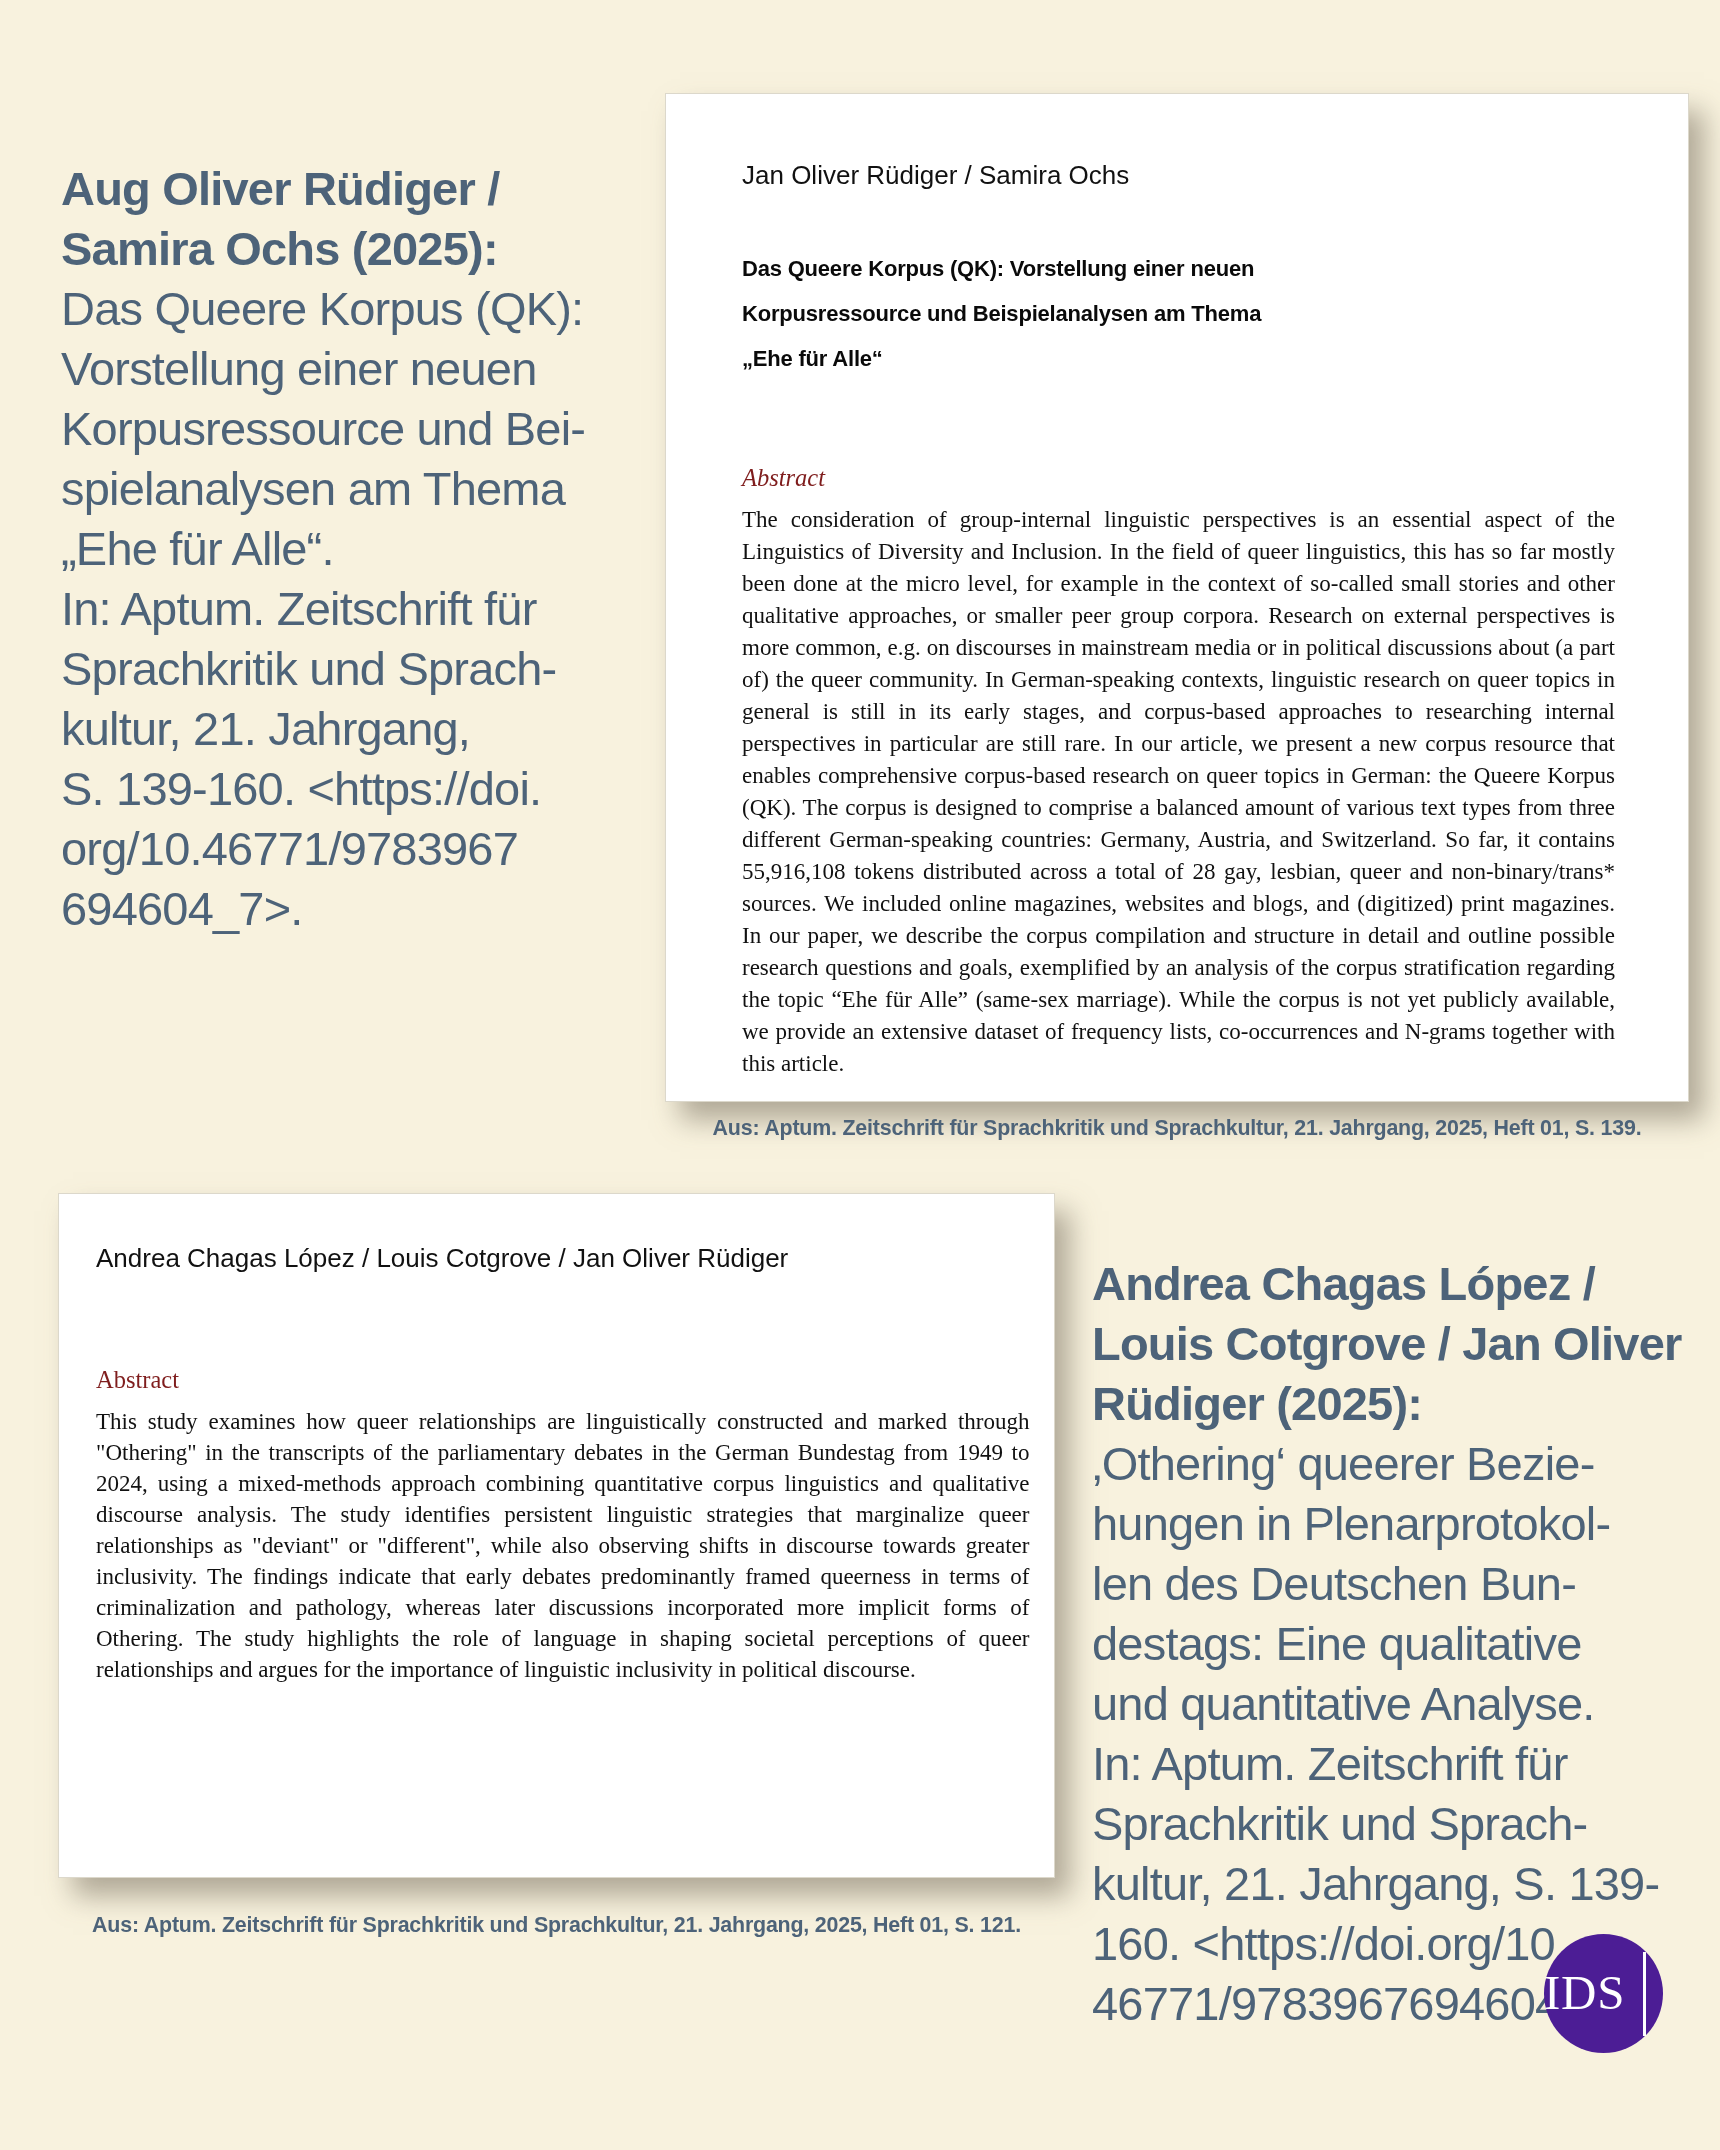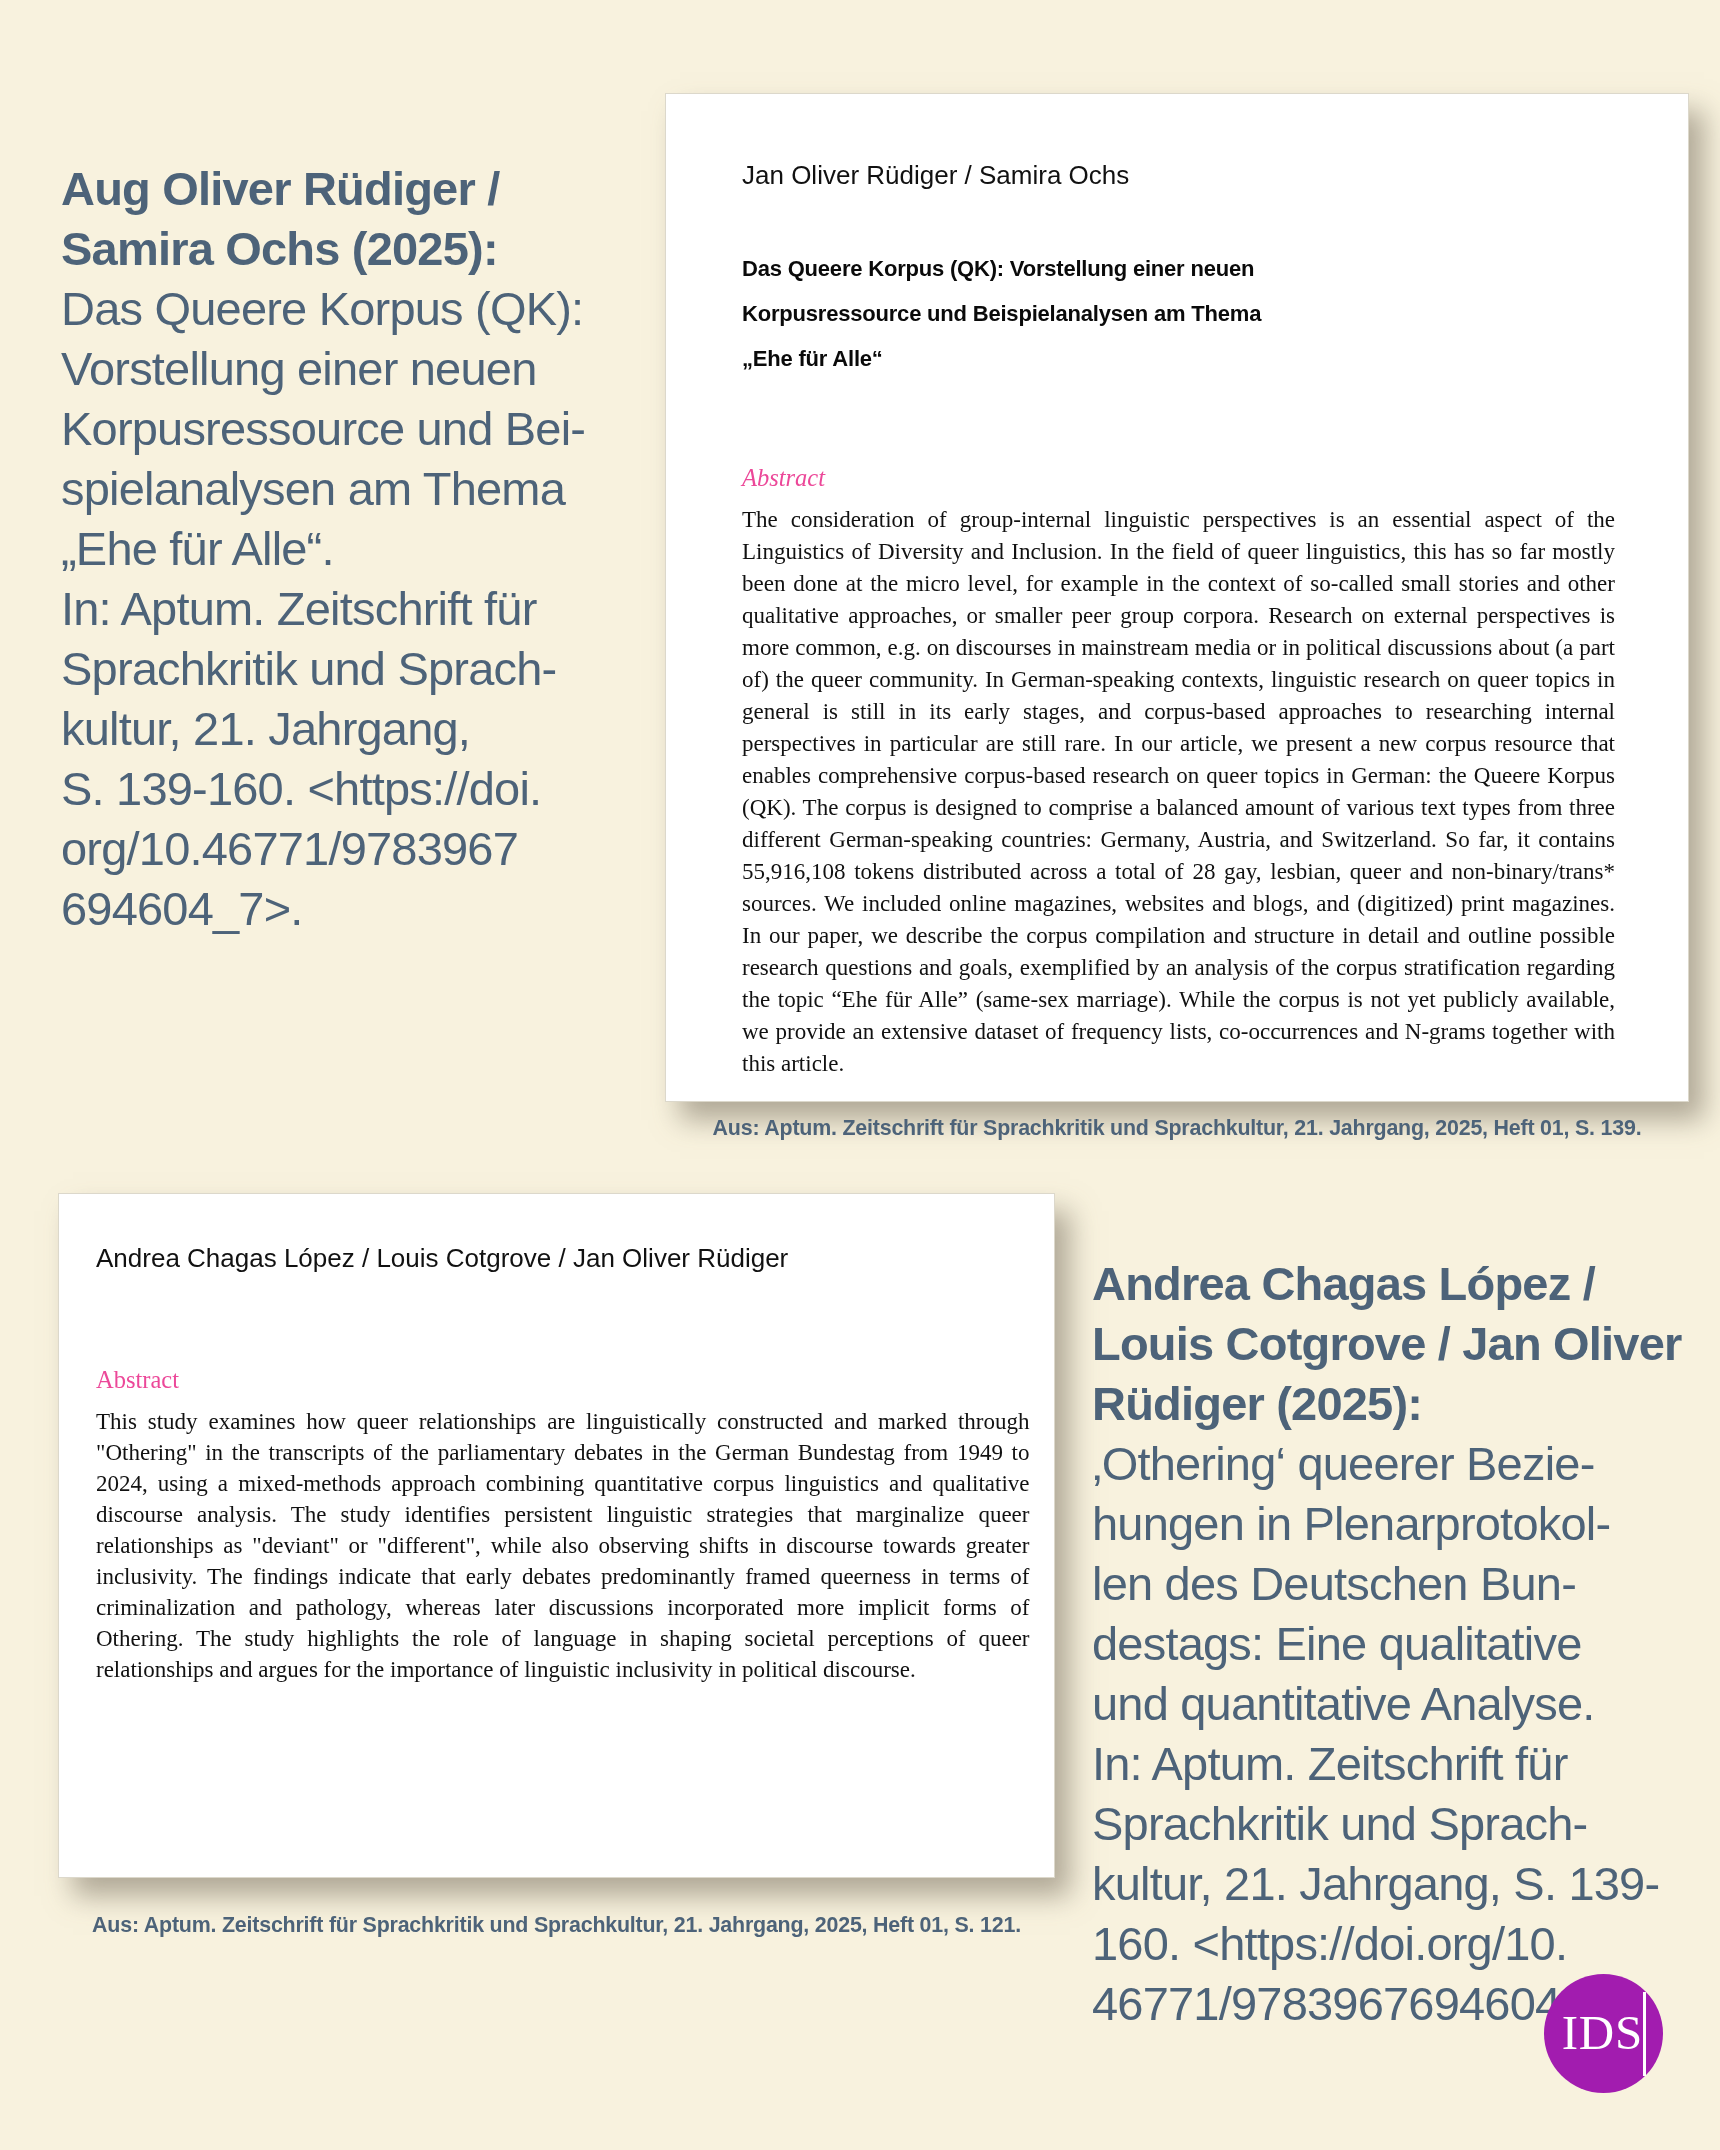--- a/index.html
+++ b/index.html
@@ -32,45 +32,45 @@
   .paper-authors {
     font-size:26px; color:#111; letter-spacing:0;
   }
   .paper-title {
     font-weight:700; color:#0a0a0a; white-space:pre-line;
   }
   .card1 .paper-title { font-size:22px; line-height:45px; margin-top:55px; letter-spacing:-0.2px; }
   .card2 .paper-title { font-size:32px; line-height:44px; margin-top:47px; letter-spacing:-0.5px; }
 
   .abstract-label {
-    font-family:"Liberation Serif", serif; font-size:24.5px; color:#ec4899;
+    font-family:"Liberation Serif", serif; font-size:24.5px; color:#7f1d1d;
   }
   .card1 .abstract-label { font-style:italic; margin-top:83px; }
   .card2 .abstract-label { font-style:normal; margin-top:92px; }
 
   .abstract-text {
     font-family:"Liberation Serif", serif; color:#111;
     font-size:23px; line-height:32px; text-align:justify; margin-top:12px;
   }
   .card2 .abstract-text { line-height:31px; }
 
   
   .caption {
     position:absolute; color:#4d6379; font-size:21.4px; font-weight:700;
     text-align:center; letter-spacing:-0.2px;
   }
   .caption1 { left:665px; top:1116px; width:1024px; }
   .caption2 { left:58px;  top:1913px; width:997px; }
 
   
   .logo {
-    position:absolute; left:1544px; top:1974px;
+    position:absolute; left:1544px; top:1934px;
     width:119px; height:119px; border-radius:50%;
-    background:#a21caf;
-    display:flex; align-items:center; justify-content:flex-end;
+    background:#4c1d95;
+    display:flex; align-items:center; justify-content:flex-start;
   }
   .logo-text {
     font-family:"Liberation Serif", serif;
     color:#ffffff; font-size:49px; letter-spacing:0.8px;
     margin-right:20px; margin-top:-1.5px;
   }
   .logo-bar {
     position:absolute; left:99px; top:17.6px;
     width:3.1px; height:84px; background:#ffffff;
   }

